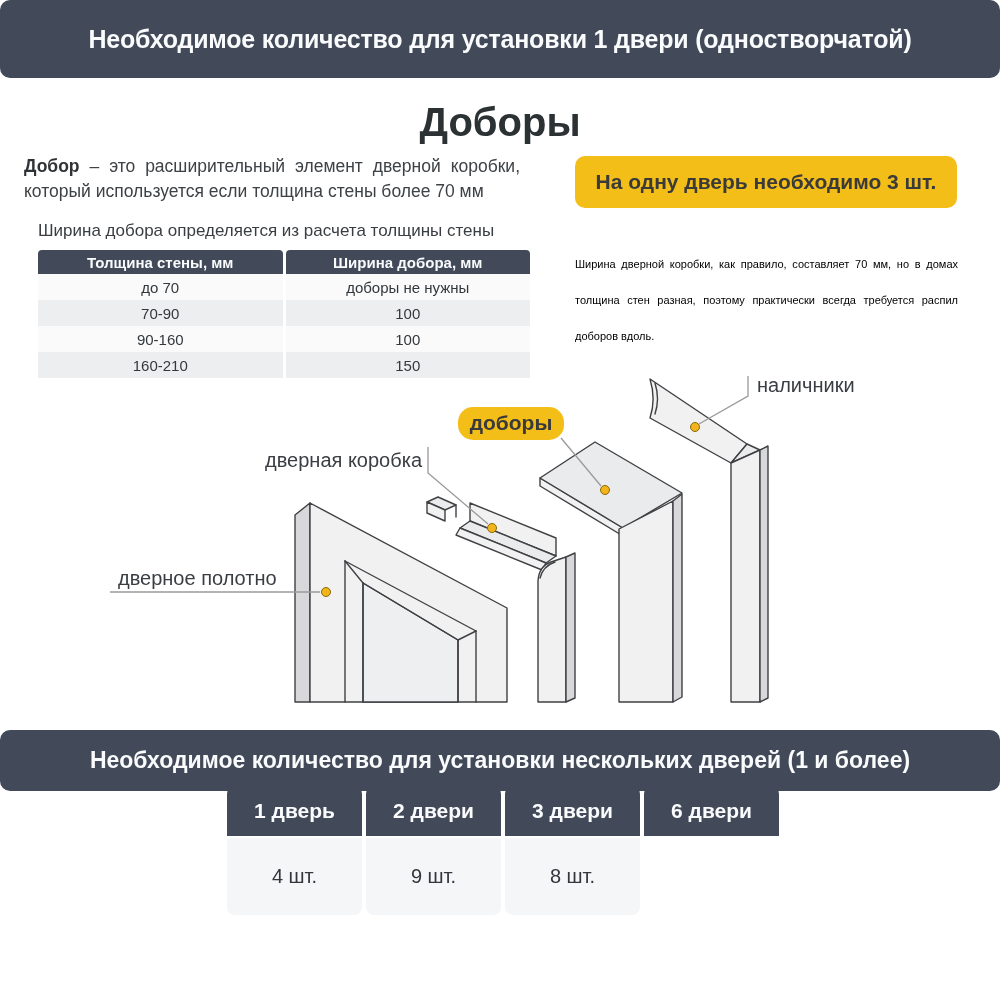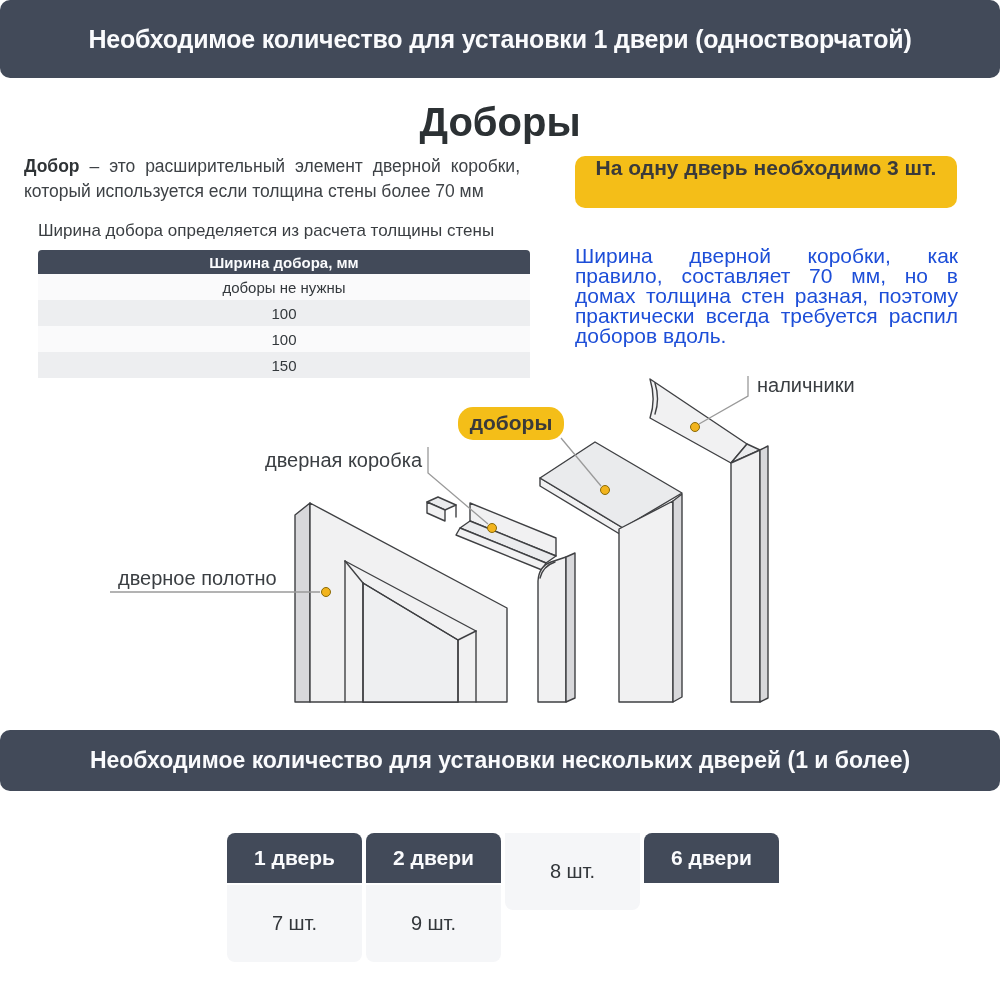--- a/index.html
+++ b/index.html
@@ -25,29 +25,29 @@
 
   .wall-table { position:absolute; left:38px; top:250px; width:492px; display:flex; gap:3px; }
   .wall-col { flex:1; display:flex; flex-direction:column; }
   .wall-head { height:24px; background:#424a59; color:#fafbfd; font-weight:bold; font-size:15px;
                display:flex; align-items:center; justify-content:center; border-radius:4px 4px 0 0; }
   .wall-cell { height:26px; font-size:15px; color:#33383c; display:flex; align-items:center; justify-content:center; }
   .wall-cell.odd { background:#fafafb; }
   .wall-cell.even { background:#edeef0; }
 
   .badge { position:absolute; left:575px; top:156px; width:382px; height:52px; background:#f4be18;
-           border-radius:10px; display:flex; justify-content:center;
+           border-radius:10px; display:flex; align-items:center; justify-content:center;
            font-size:21px; font-weight:bold; color:#3a3a3a; }
 
-  .note { position:absolute; left:575px; top:246px; width:383px; font-size:21px;
-          line-height:20px; text-align:justify; color:#1d4ed8; }
+  .note { position:absolute; left:575px; top:246px; width:383px; font-size:11px;
+          line-height:36px; text-align:justify; color:#000000; }
 
   .diagram-svg { position:absolute; left:0; top:0; width:1000px; height:1000px; }
 
-  .doors-table { position:absolute; left:227px; top:833px; width:552px; display:flex; gap:4px; }
+  .doors-table { position:absolute; left:227px; top:786px; width:552px; display:flex; gap:4px; }
   .doors-col { flex:1; display:flex; flex-direction:column; gap:2px; }
   .doors-head { height:50px; background:#424a59; color:#fafbfd; font-weight:bold; font-size:21px;
                 display:flex; align-items:center; justify-content:center; border-radius:8px 8px 0 0; }
   .doors-val { height:77px; background:#f5f6f8; color:#33373b; font-size:20px;
                display:flex; align-items:center; justify-content:center; border-radius:0 0 8px 8px; }
 
   svg .face   { fill:#f1f1f2; stroke:#3f4043; stroke-width:1.4; stroke-linejoin:round; }
   svg .top    { fill:#eaebed; stroke:#3f4043; stroke-width:1.4; stroke-linejoin:round; }
   svg .side   { fill:#d8d8db; stroke:#3f4043; stroke-width:1.4; stroke-linejoin:round; }
   svg .inner  { fill:#eeeff1; stroke:#3f4043; stroke-width:1.4; stroke-linejoin:round; }
@@ -66,20 +66,27 @@
     <span>Необходимое количество для установки 1 двери (одностворчатой)</span>
   </div>
 
   <div class="page-title">Доборы</div>
 
   <p class="intro"><b>Добор</b><span> – это расширительный элемент дверной коробки, который используется если толщина стены более 70 мм</span></p>
 
   <div class="table-caption">Ширина добора определяется из расчета толщины стены</div>
 
   <div class="wall-table">
+    <div class="wall-col">
+      <div class="wall-head">Толщина стены, мм</div>
+      <div class="wall-cell odd">до 70</div>
+      <div class="wall-cell even">70-90</div>
+      <div class="wall-cell odd">90-160</div>
+      <div class="wall-cell even">160-210</div>
+    </div>
     <div class="wall-col">
       <div class="wall-head">Ширина добора, мм</div>
       <div class="wall-cell odd">доборы не нужны</div>
       <div class="wall-cell even">100</div>
       <div class="wall-cell odd">100</div>
       <div class="wall-cell even">150</div>
     </div>
   </div>
 
   <div class="badge">
@@ -149,27 +156,28 @@
     <text class="lbl" x="757" y="392">наличники</text>
   </svg>
 
   <div class="banner banner-bottom">
     <span>Необходимое количество для установки нескольких дверей (1 и более)</span>
   </div>
 
   <div class="doors-table">
     <div class="doors-col">
       <div class="doors-head">1 дверь</div>
-      <div class="doors-val">7 шт.</div>
+      <div class="doors-val">4 шт.</div>
     </div>
     <div class="doors-col">
       <div class="doors-head">2 двери</div>
       <div class="doors-val">9 шт.</div>
     </div>
     <div class="doors-col">
+      <div class="doors-head">3 двери</div>
       <div class="doors-val">8 шт.</div>
     </div>
     <div class="doors-col">
       <div class="doors-head">6 двери</div>
     </div>
   </div>
 
 </div>
 
 </body></html>

